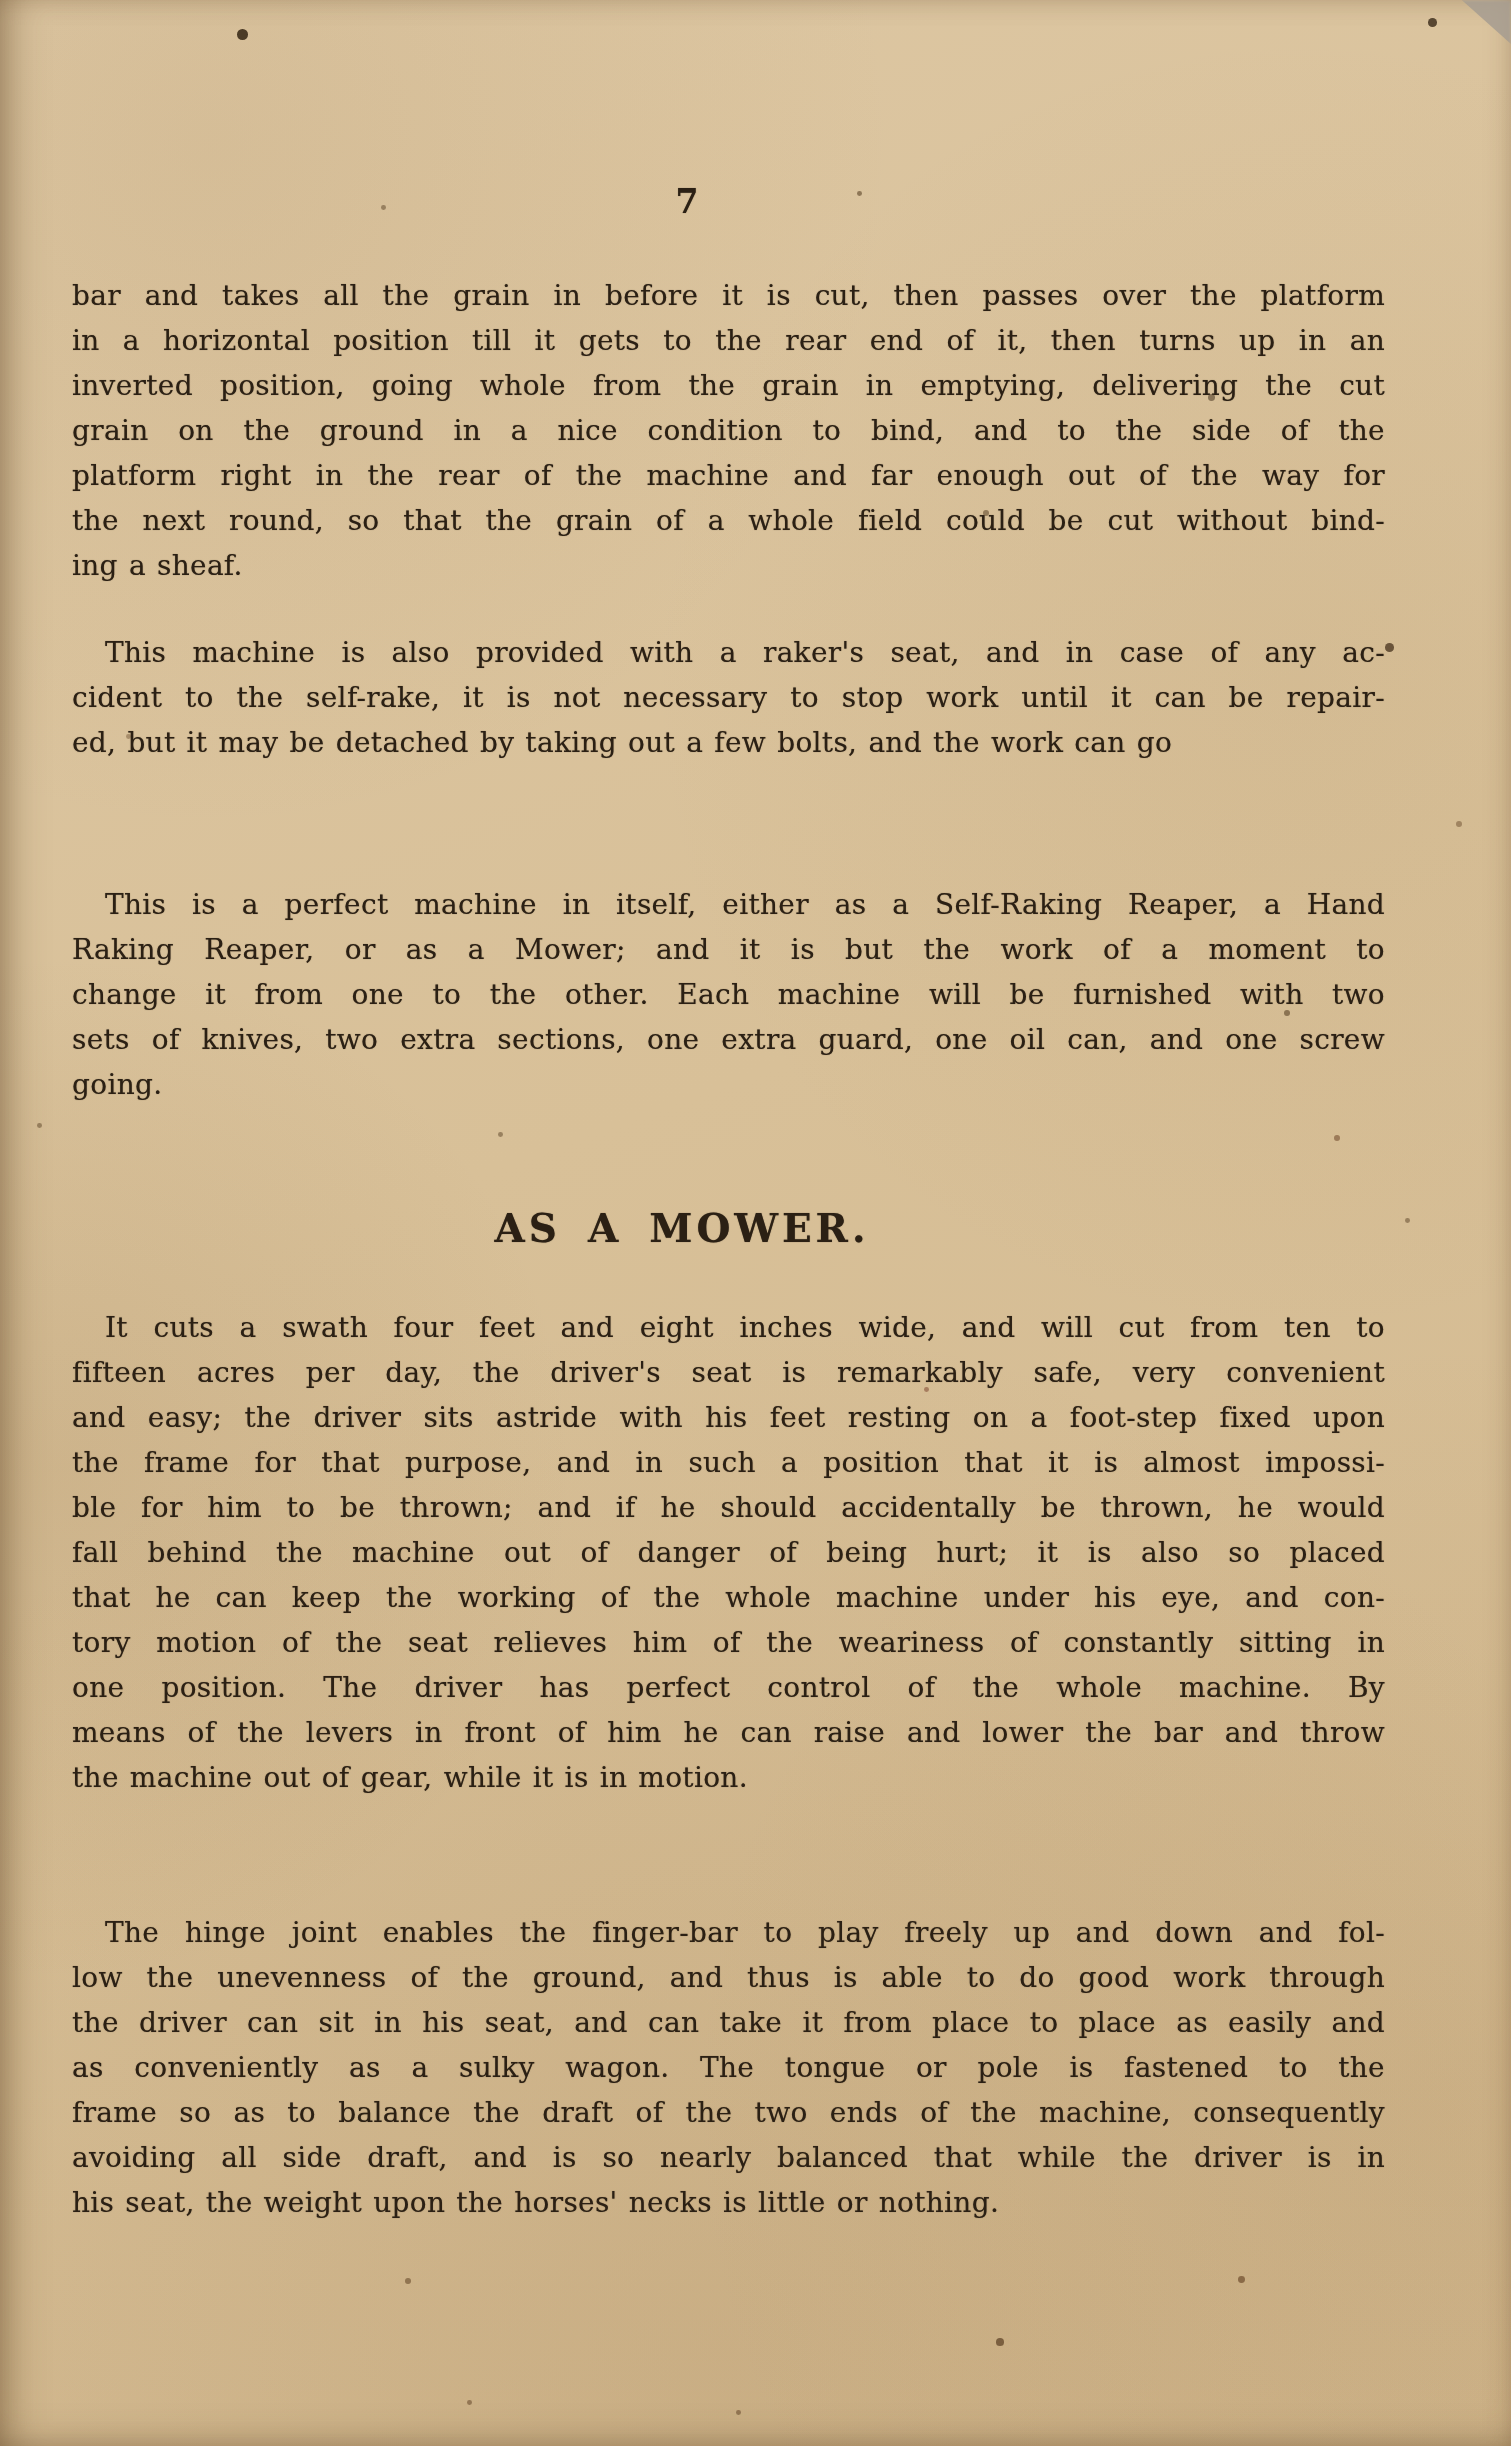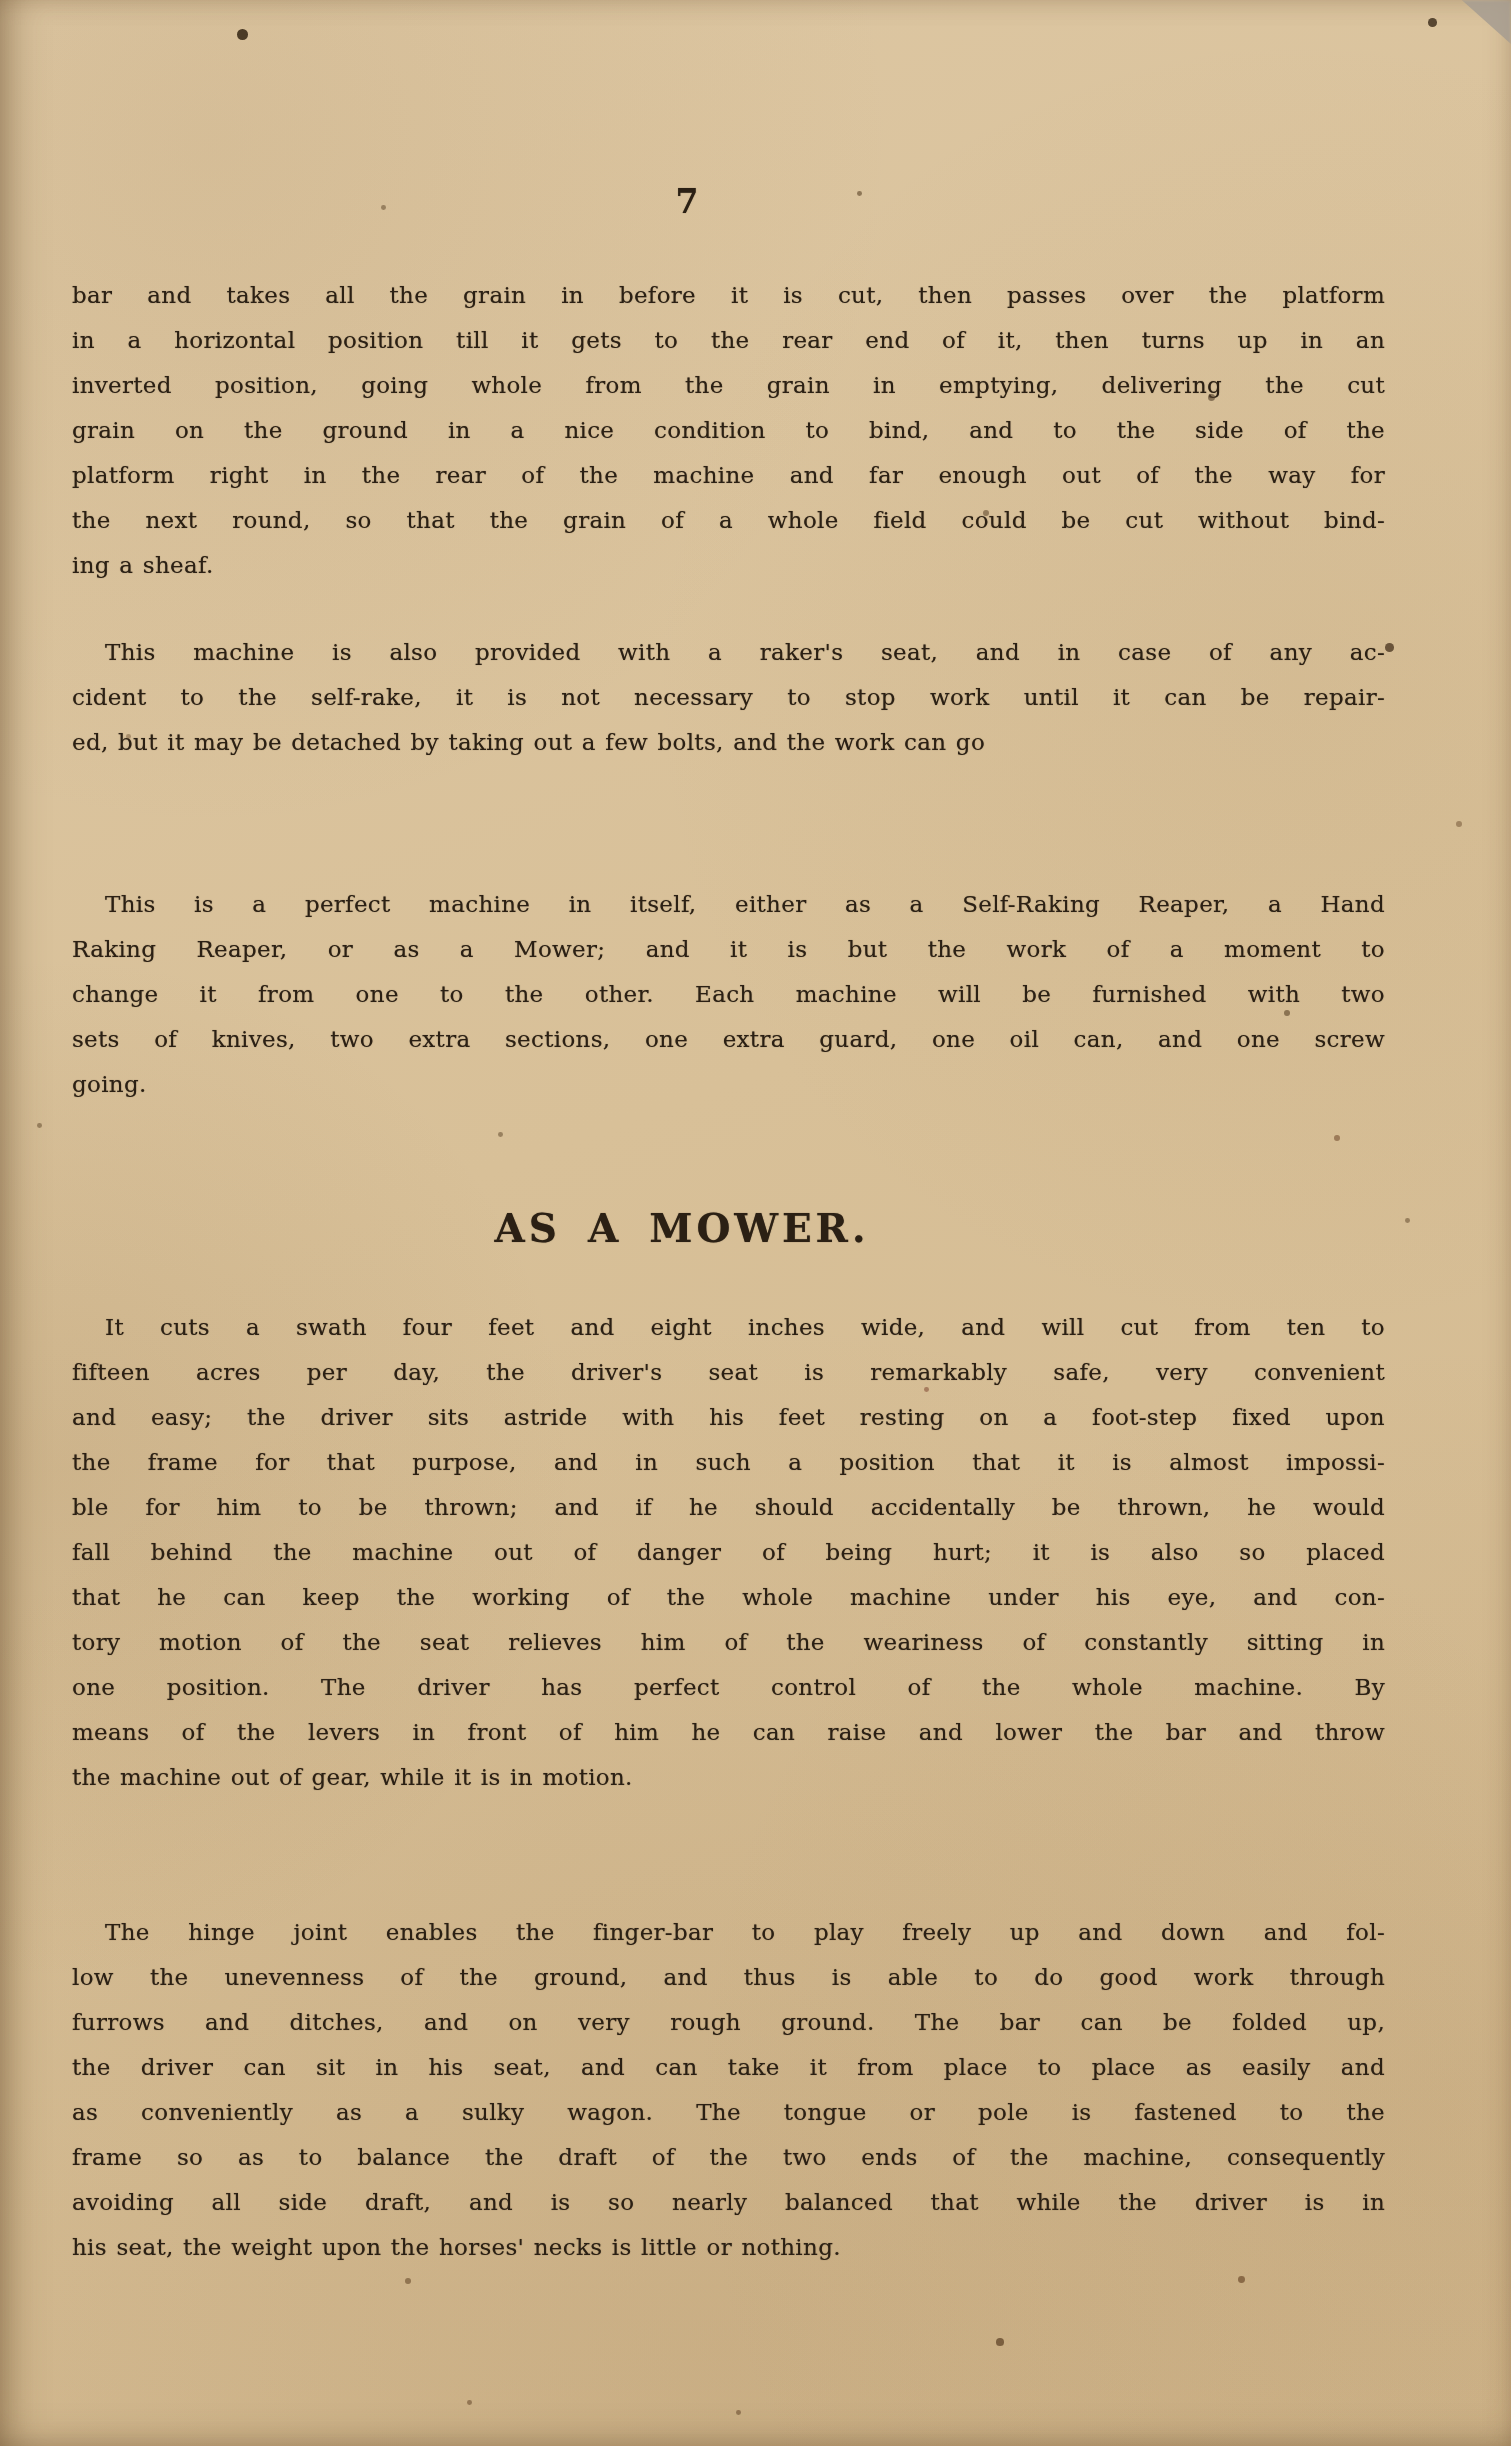--- a/index.html
+++ b/index.html
@@ -45,21 +45,21 @@
     font-size: 33px;
     font-weight: bold;
     letter-spacing: 1px;
     text-shadow: 0 0 1px rgba(43,32,20,.55);
   }
 
   .para {
     position: absolute;
     left: 72px;
     width: 1313px;
-    font-size: 23px;
+    font-size: 28px;
     line-height: 45px;
     letter-spacing: 0.3px;
     word-spacing: 1.9px;
     text-shadow: 0 0 1px rgba(43,32,20,.50);
   }
   .para .line {
     text-align: justify;
     text-align-last: justify;
     text-justify: inter-word;
     white-space: normal;
@@ -139,21 +139,20 @@
     <div class="line">that he can keep the working of the whole machine under his eye, and con-</div>
     <div class="line">tory motion of the seat relieves him of the weariness of constantly sitting in</div>
     <div class="line">one position.  The driver has perfect control of the whole machine.  By</div>
     <div class="line">means of the levers in front of him he can raise and lower the bar and throw</div>
     <div class="line">the machine out of gear, while it is in motion.</div>
   </div>
 
   <div class="para p5">
     <div class="line indent">The hinge joint enables the finger-bar to play freely up and down and fol-</div>
     <div class="line">low the unevenness of the ground, and thus is able to do good work through</div>
-    <div class="line">furrows and ditches, and on very rough ground.  The bar can be folded up,</div>
     <div class="line">the driver can sit in his seat, and can take it from place to place as easily and</div>
     <div class="line">as conveniently as a sulky wagon.  The tongue or pole is fastened to the</div>
     <div class="line">frame so as to balance the draft of the two ends of the machine, consequently</div>
     <div class="line">avoiding all side draft, and is so nearly balanced that while the driver is in</div>
     <div class="line">his seat, the weight upon the horses' necks is little or nothing.</div>
   </div>
 
   <div class="spot" style="left:237px;top:29px;width:10.6px;height:10.6px;background:rgba(60,44,26,.9)"></div>
   <div class="spot" style="left:1428px;top:18.3px;width:8.7px;height:8.7px;background:rgba(55,40,24,.8)"></div>
   <div class="spot" style="left:857px;top:191px;width:4.8px;height:4.8px;background:rgba(90,66,38,.6)"></div>

